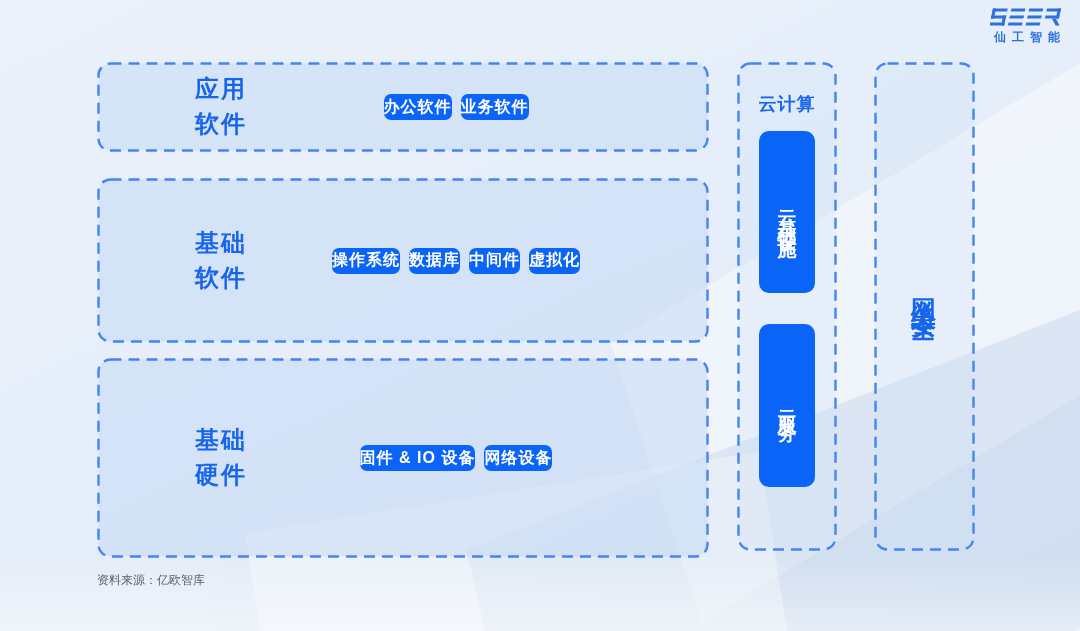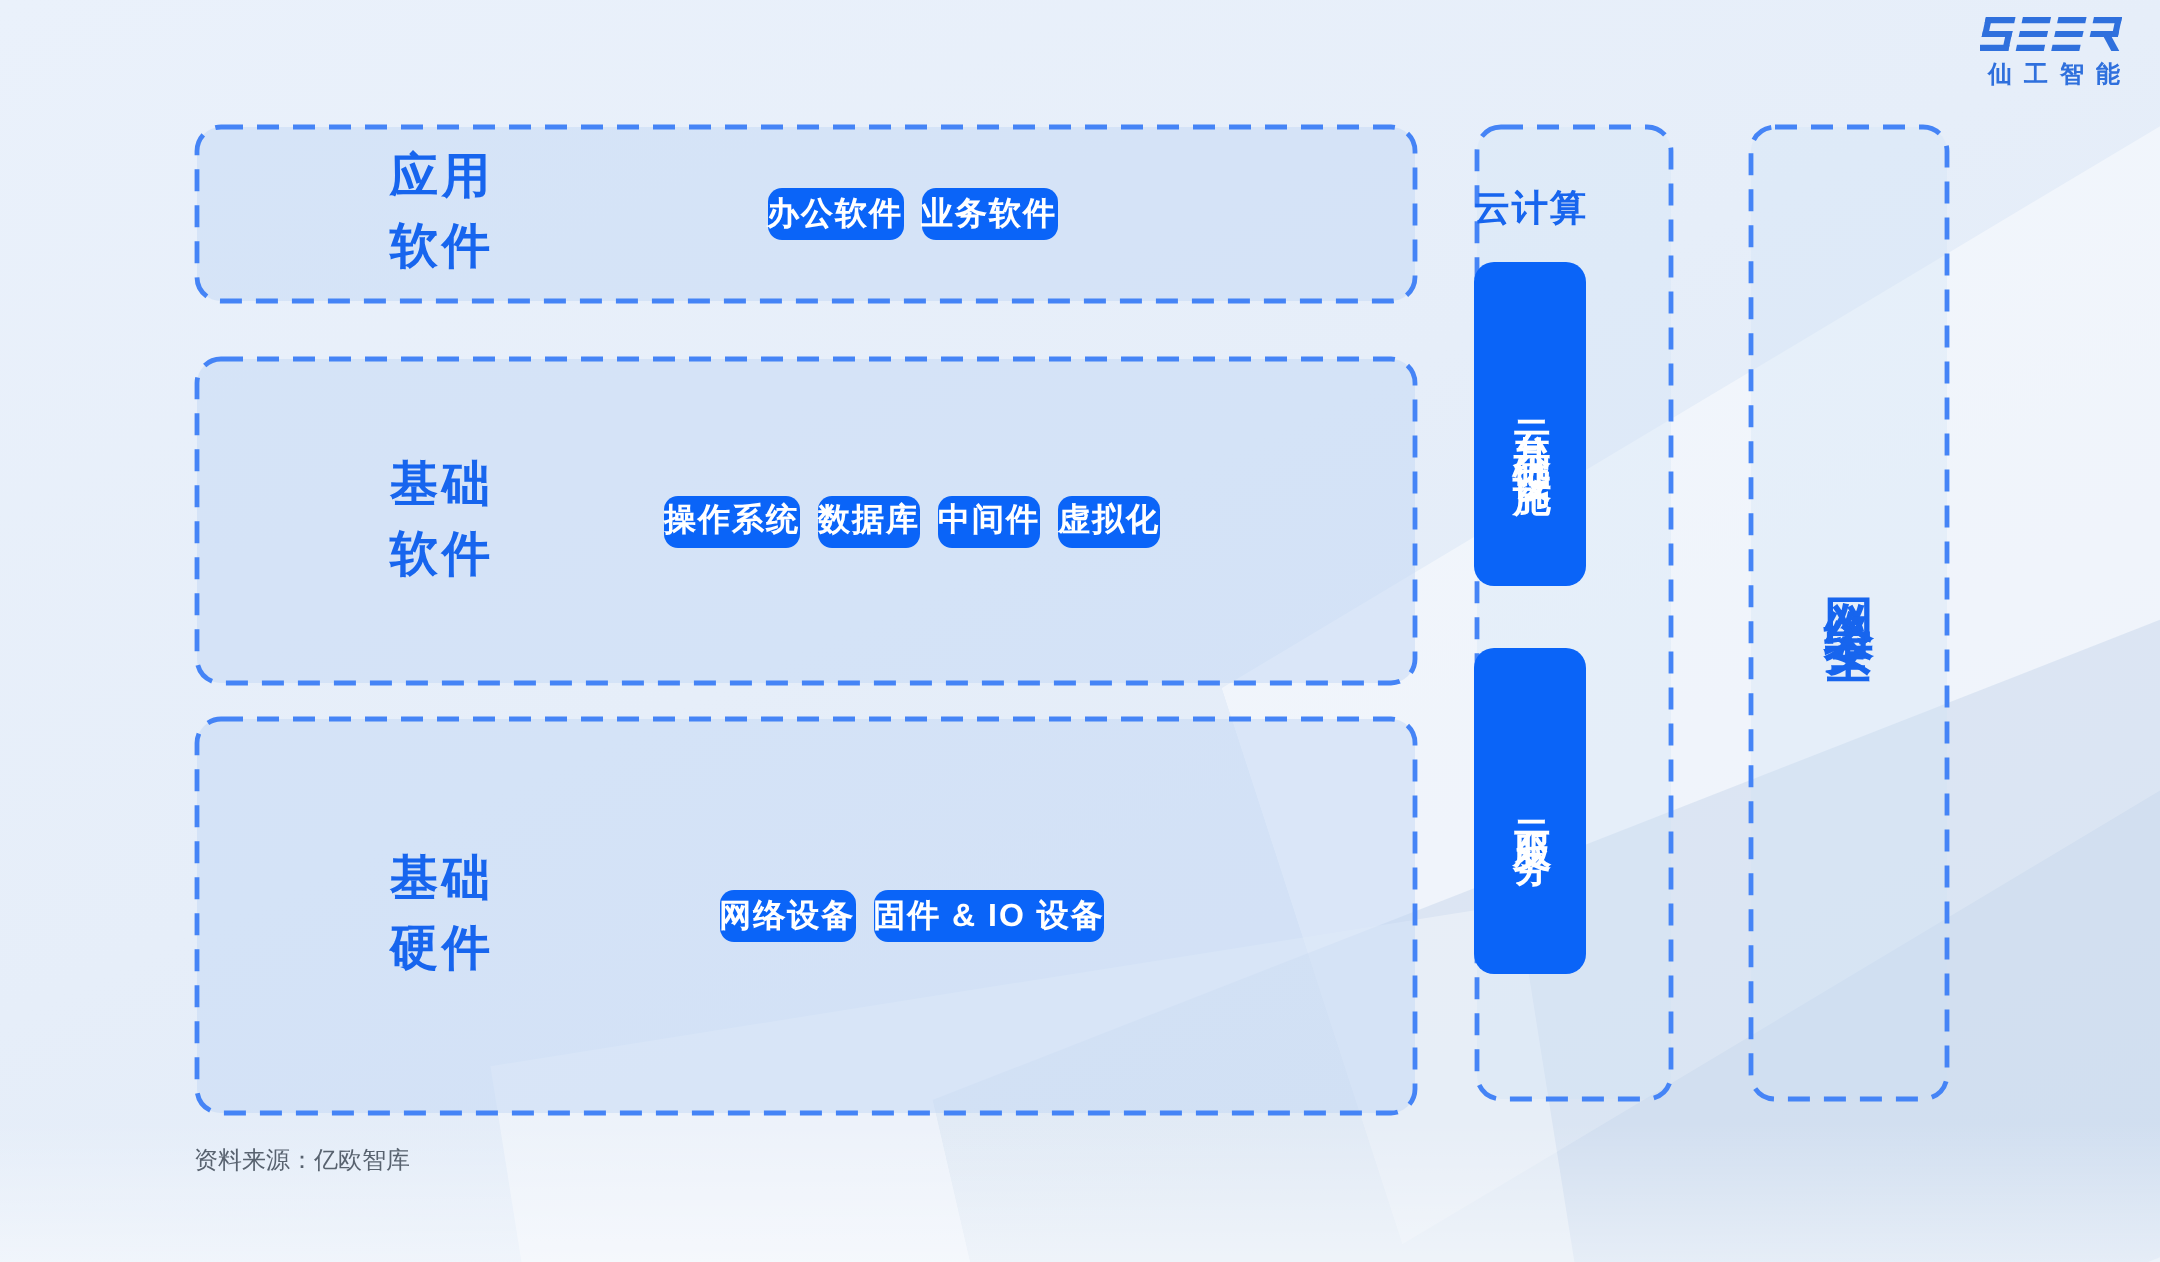--- a/index.html
+++ b/index.html
@@ -29,21 +29,21 @@
   .group-label{flex:0 0 150px;text-align:right;font-weight:bold;font-size:24px;
        line-height:1.45;color:#1765ee;letter-spacing:2px;}
   .pill-col{flex:1;display:flex;flex-direction:row;justify-content:center;
        gap:9px;margin-right:44px;}
   .pill{height:26px;border-radius:7px;background:#0a64f8;color:#ffffff;
        display:flex;align-items:center;justify-content:center;
        font-weight:bold;font-size:16px;letter-spacing:1px;}
 
   
   .cloud{left:737px;top:62px;width:100px;height:489px;}
-  .cloud .box-inner{flex-direction:column;}
+  .cloud .box-inner{flex-direction:column;align-items:center;}
   .cloud-label{margin-top:30px;font-size:18px;font-weight:bold;color:#1765ee;letter-spacing:1px;}
   .vpill{writing-mode:vertical-rl;text-orientation:upright;width:56px;
        background:#0a64f8;color:#fff;border-radius:10px;
        display:flex;align-items:center;justify-content:center;
        font-weight:bold;font-size:19px;letter-spacing:7px;}
   .vpill.infra{height:162px;margin-top:15px;}
   .vpill.service{height:163px;margin-top:31px;}
 
   
   .security{left:874px;top:62px;width:101px;height:489px;}
@@ -108,22 +108,22 @@
   <div class="dashed-box group" style="top:358px;height:200px;">
     <svg width="612" height="200">
       <rect x="1.5" y="1.5" width="609" height="197" rx="12" fill="rgba(190,213,243,0.45)" stroke="#4584f6" stroke-width="2.4" stroke-dasharray="11 7"></rect>
     </svg>
     <div class="box-inner">
       <div class="group-label">
         <div>基础</div>
         <div>硬件</div>
       </div>
       <div class="pill-col">
+        <div class="pill">固件 &amp; IO 设备</div>
         <div class="pill">网络设备</div>
-        <div class="pill">固件 &amp; IO 设备</div>
       </div>
     </div>
   </div>
 
   <div class="dashed-box cloud">
     <svg width="100" height="489">
       <rect x="1.5" y="1.5" width="97" height="486" rx="12" fill="rgba(205,224,246,0.30)" stroke="#4584f6" stroke-width="2.4" stroke-dasharray="11 7"></rect>
     </svg>
     <div class="box-inner">
       <div class="cloud-label">云计算</div>

